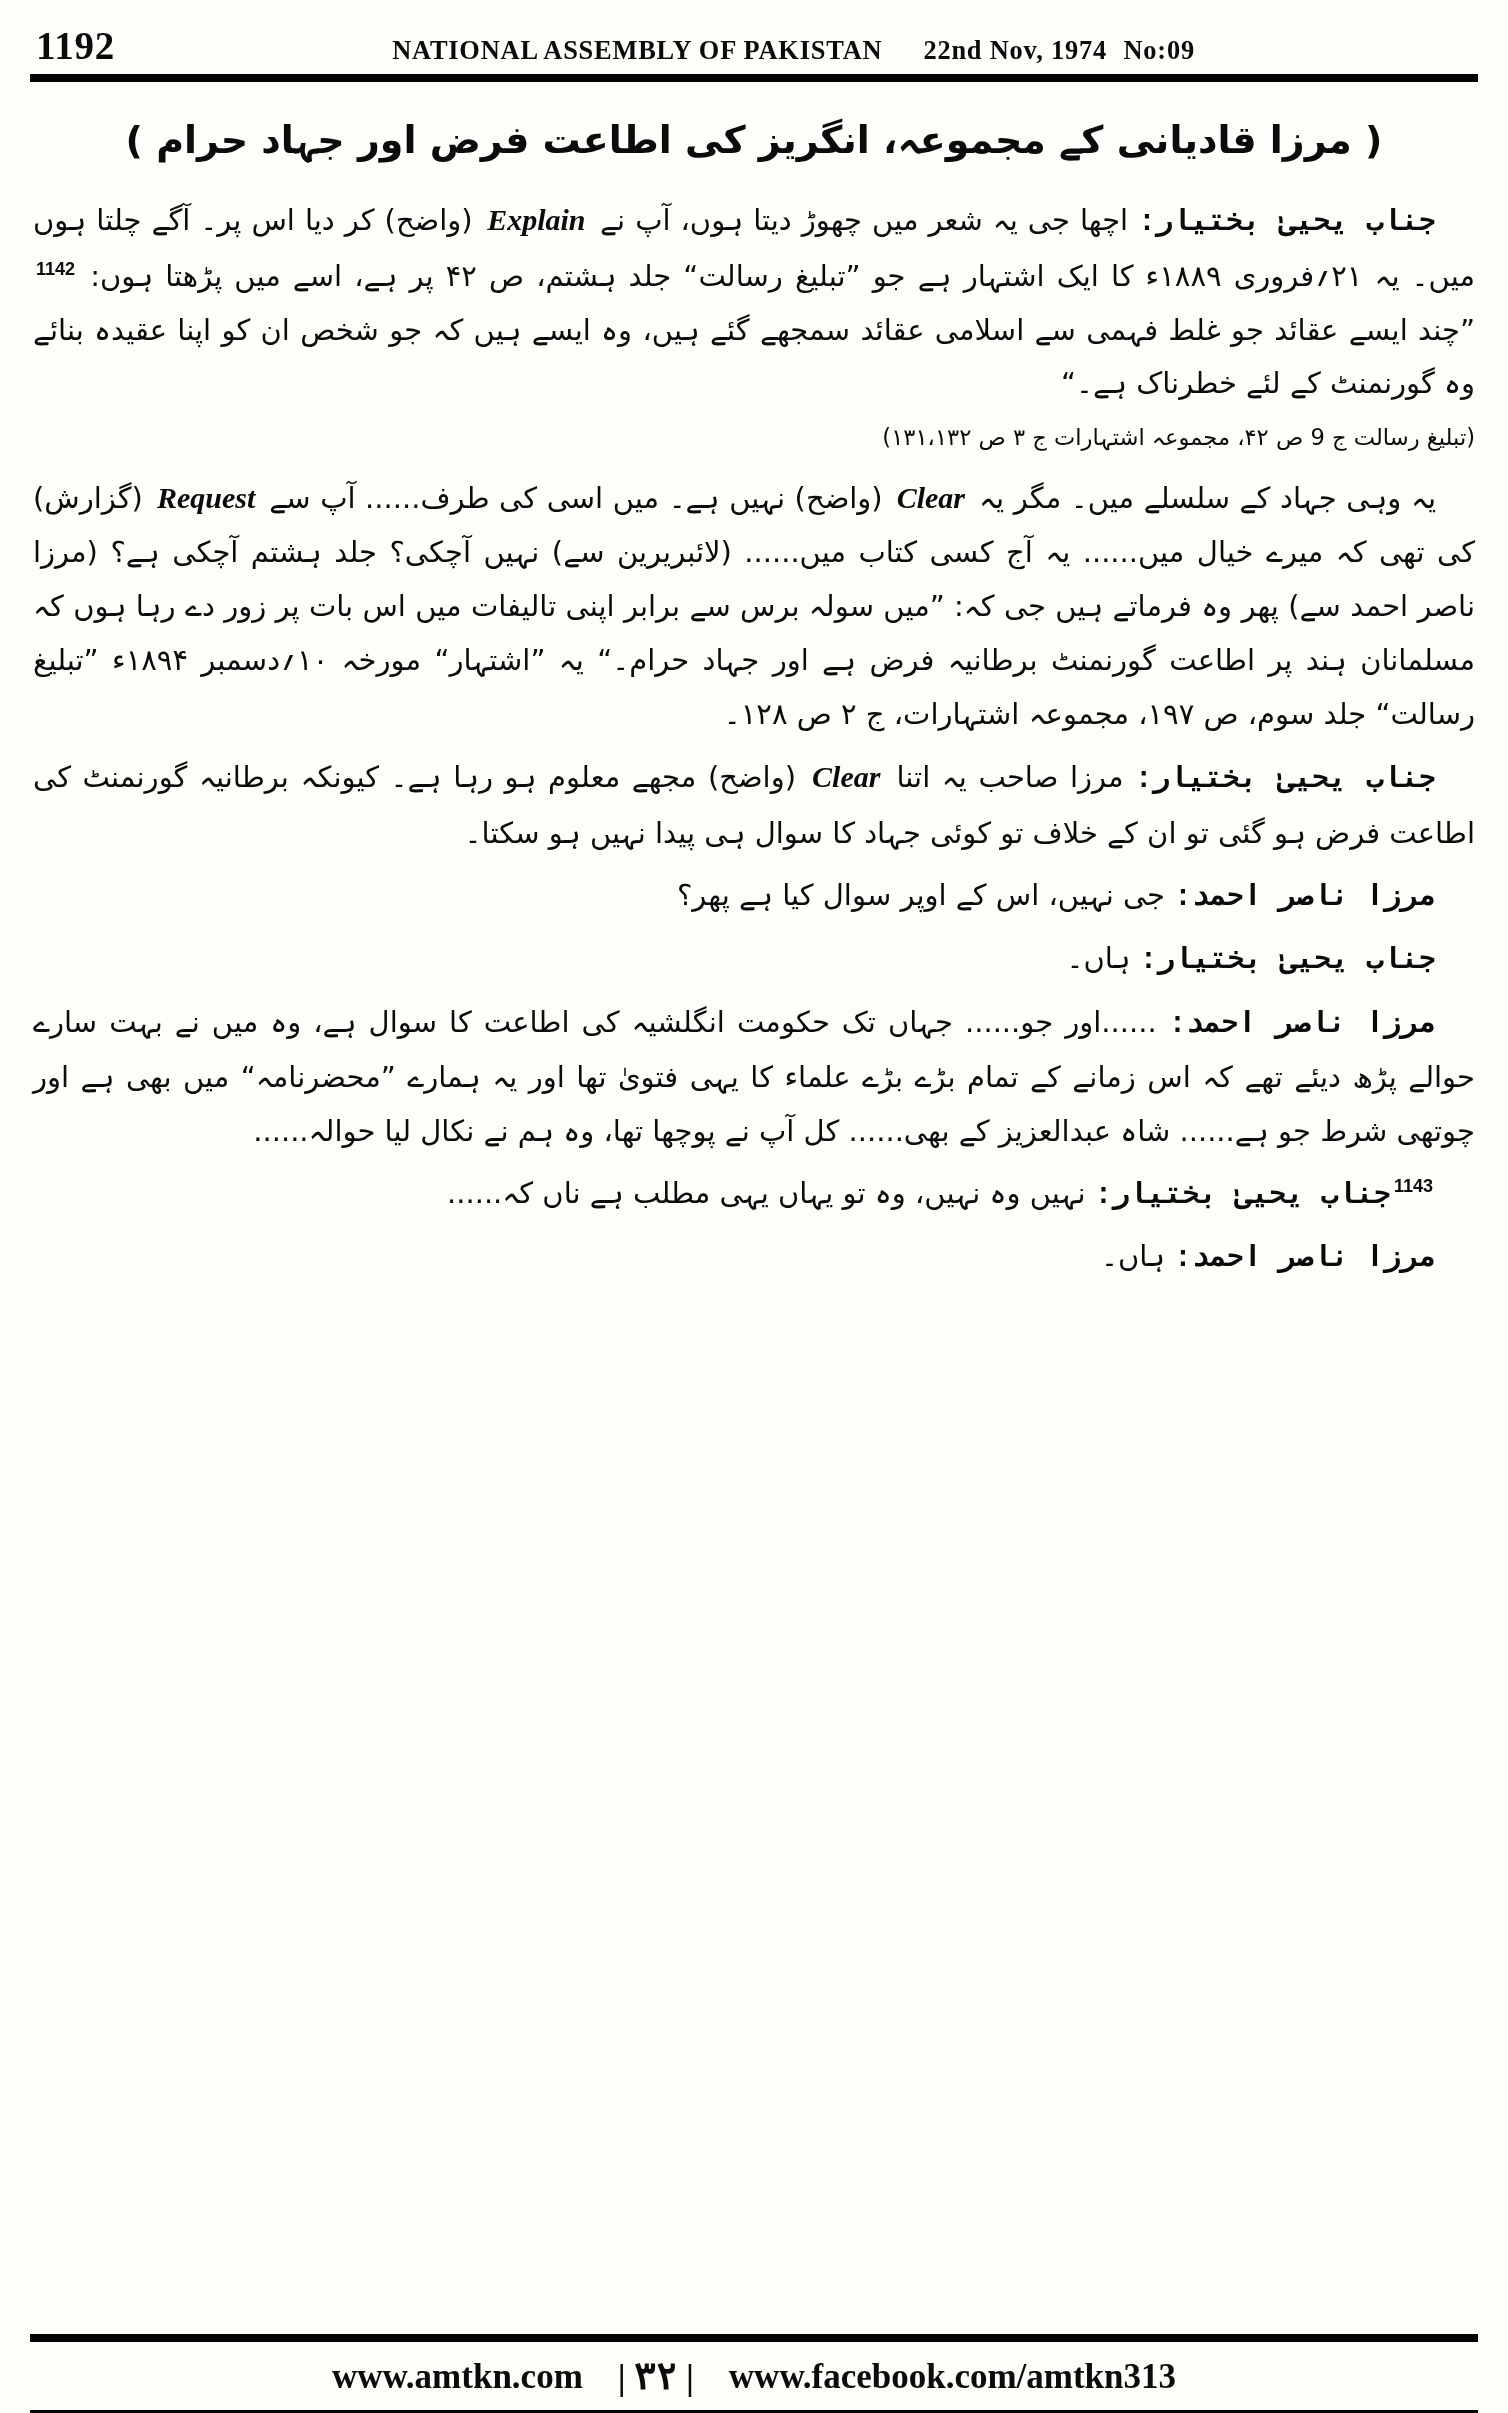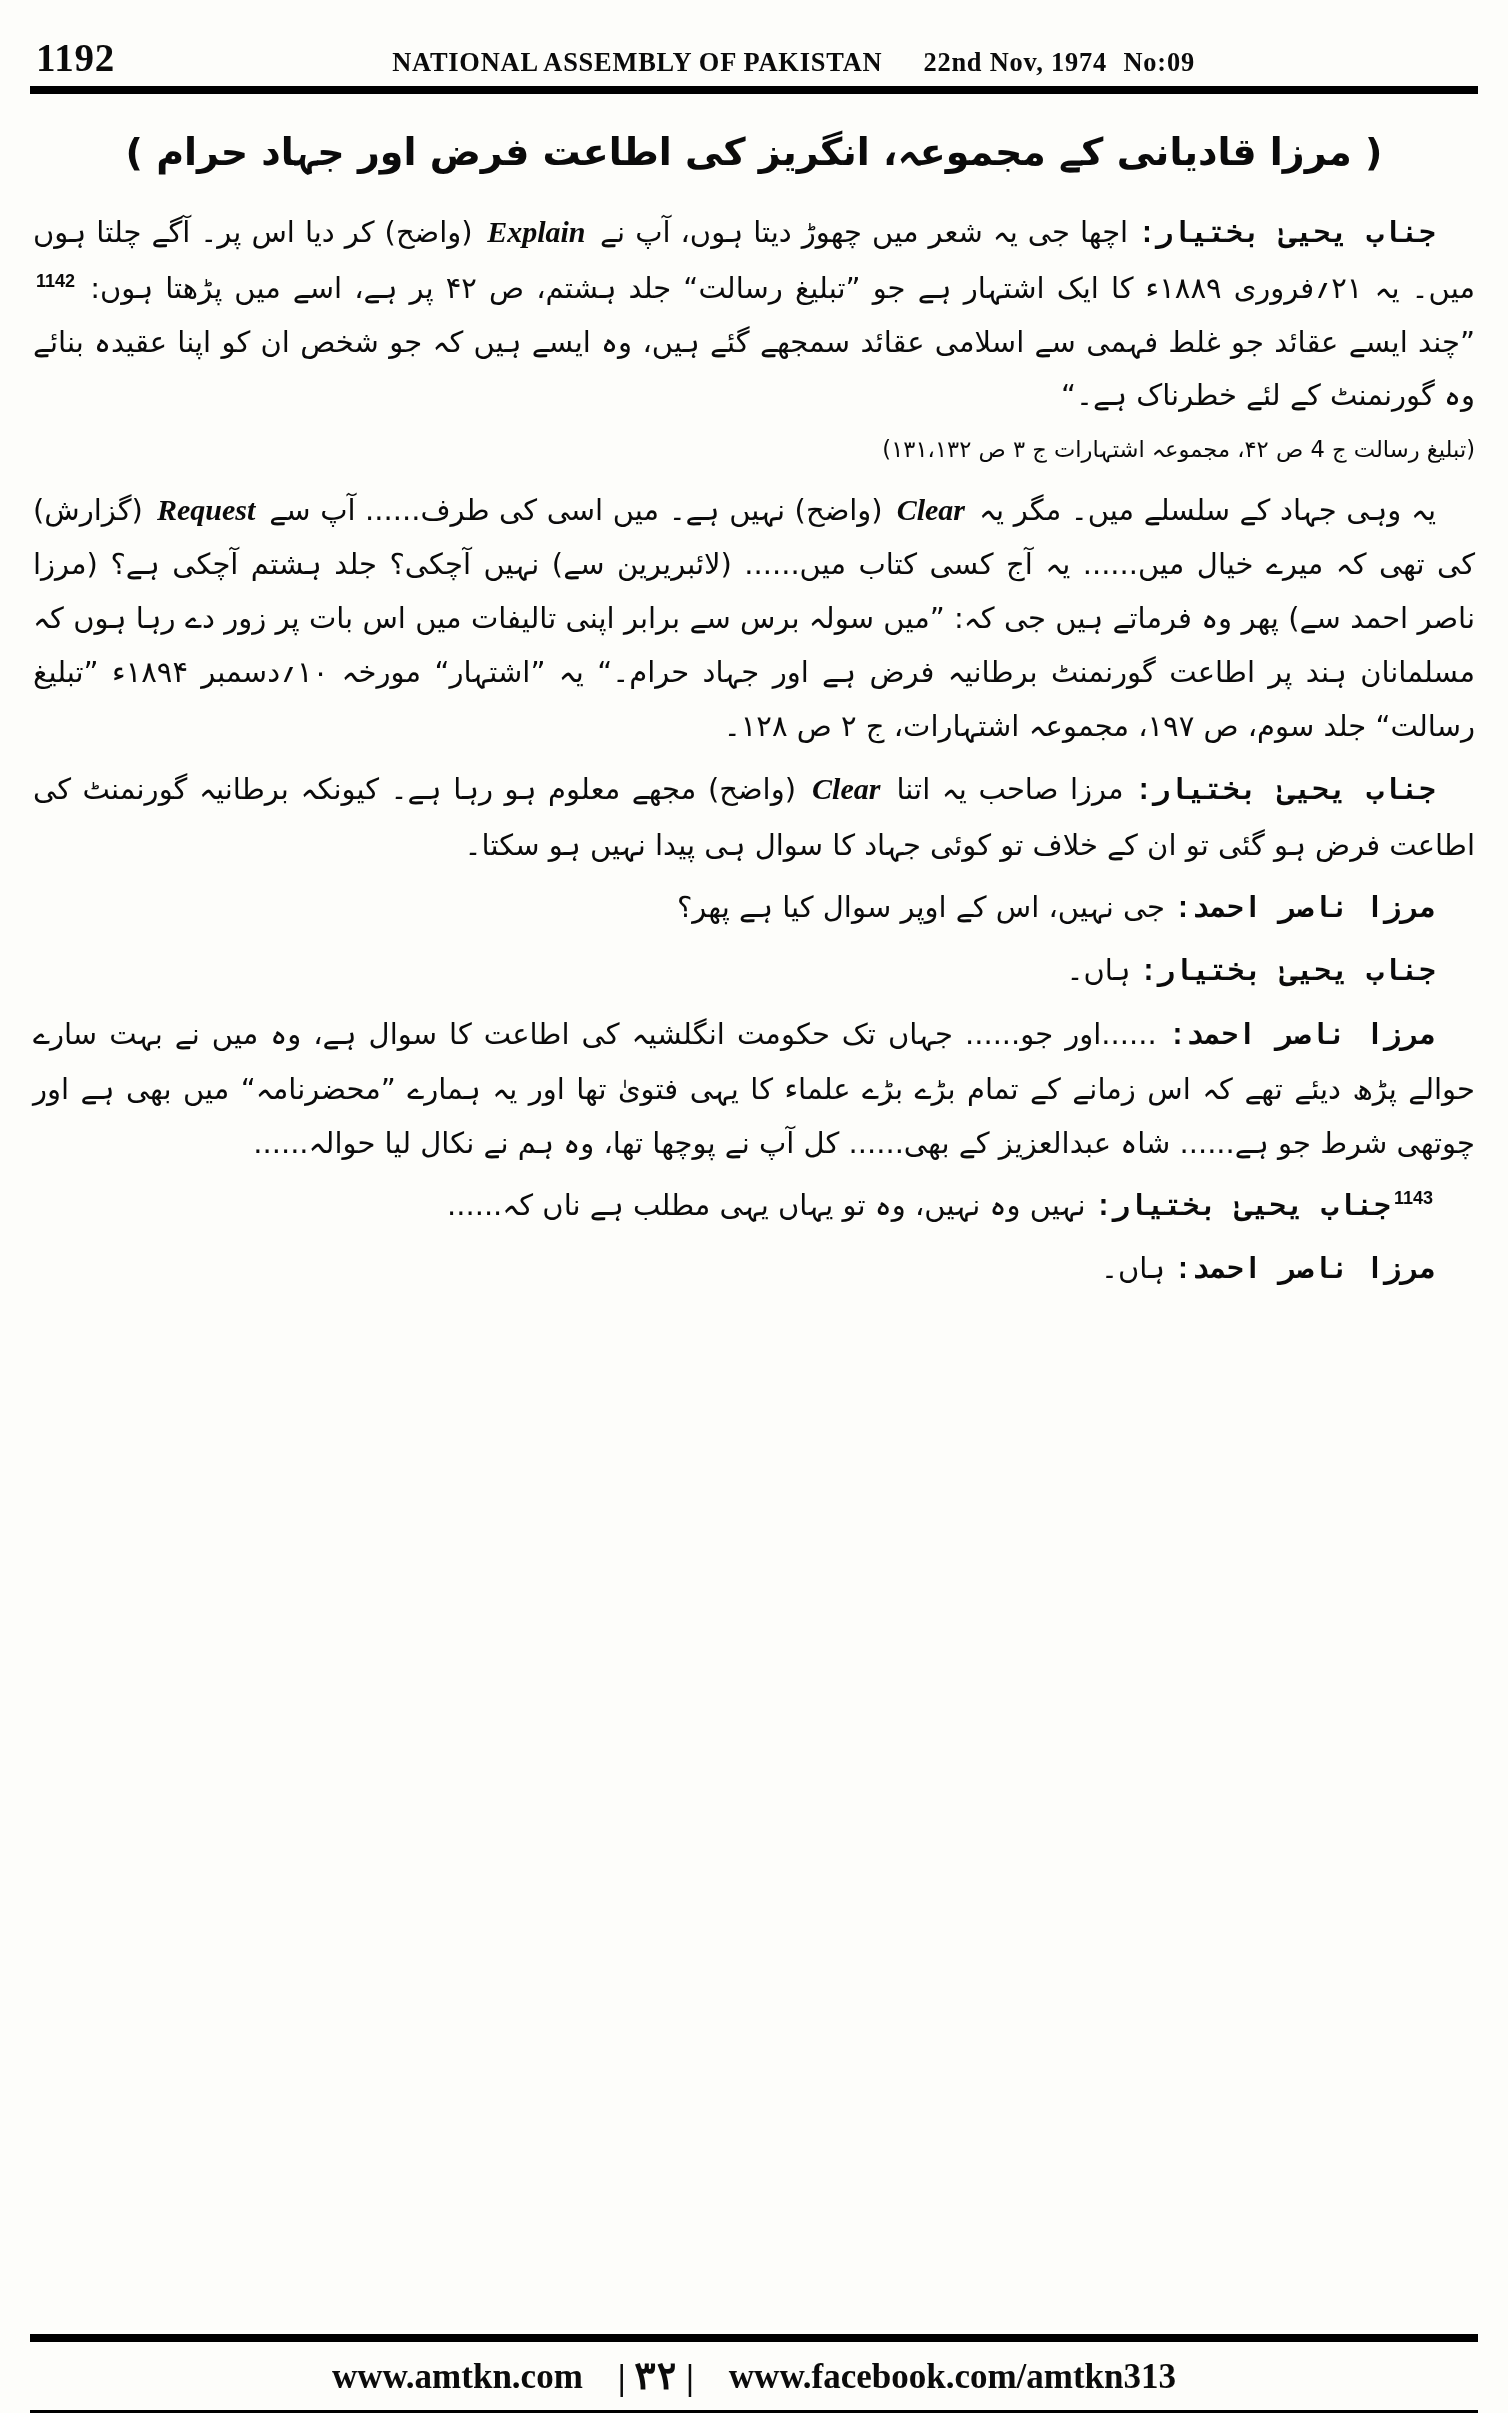--- a/index.html
+++ b/index.html
@@ -14,21 +14,20 @@
     width: 1508px; height: 2413px;
     background: #fdfdfa;
     display: flex; flex-direction: column;
     overflow: hidden;
     box-sizing: border-box;
   }
   
   .header {
     display: flex; align-items: baseline;
     padding: 22.6px 36px 6px 36px;
-    margin-top: 12px;
   }
   .page-num {
     font-family: "Liberation Serif", serif;
     font-weight: bold; font-size: 39px; letter-spacing: 0.8px;
   }
   .header-center {
     flex: 1; text-align: center;
     font-family: "Liberation Serif", serif;
     font-weight: bold; font-size: 26.4px;
     letter-spacing: 0.8px;
@@ -103,21 +102,21 @@
     <div class="header-center">
       <span>NATIONAL ASSEMBLY OF PAKISTAN</span><span class="hdr-sep"></span><span>22nd Nov, 1974</span><span class="hdr-sep2"></span><span>No:09</span>
     </div>
   </header>
 
   <div class="rule-thick"></div>
 
   <main class="body">
       <div class="block heading"><span>( مرزا قادیانی کے مجموعہ، انگریز کی اطاعت فرض اور جہاد حرام )</span></div>
       <div class="block para"><span class="speaker">جناب یحییٰ بختیار:</span><span> اچھا جی یہ شعر میں چھوڑ دیتا ہوں، آپ نے </span><span class="en">Explain</span><span> (واضح) کر دیا اس پر۔ آگے چلتا ہوں میں۔ یہ ۲۱؍فروری ۱۸۸۹ء کا ایک اشتہار ہے جو ”تبلیغ رسالت“ جلد ہشتم، ص ۴۲ پر ہے، اسے میں پڑھتا ہوں: </span><span class="sup">1142</span><span> ”چند ایسے عقائد جو غلط فہمی سے اسلامی عقائد سمجھے گئے ہیں، وہ ایسے ہیں کہ جو شخص ان کو اپنا عقیدہ بنائے وہ گورنمنٹ کے لئے خطرناک ہے۔“</span></div>
-      <div class="block citation"><span>(تبلیغ رسالت ج 4 ص ۴۲، مجموعہ اشتہارات ج ۳ ص ۱۳۱،۱۳۲)</span></div>
+      <div class="block citation"><span>(تبلیغ رسالت ج 9 ص ۴۲، مجموعہ اشتہارات ج ۳ ص ۱۳۱،۱۳۲)</span></div>
       <div class="block para"><span>یہ وہی جہاد کے سلسلے میں۔ مگر یہ </span><span class="en">Clear</span><span> (واضح) نہیں ہے۔ میں اسی کی طرف...... آپ سے </span><span class="en">Request</span><span> (گزارش) کی تھی کہ میرے خیال میں...... یہ آج کسی کتاب میں...... (لائبریرین سے) نہیں آچکی؟ جلد ہشتم آچکی ہے؟ (مرزا ناصر احمد سے) پھر وہ فرماتے ہیں جی کہ: ”میں سولہ برس سے برابر اپنی تالیفات میں اس بات پر زور دے رہا ہوں کہ مسلمانان ہند پر اطاعت گورنمنٹ برطانیہ فرض ہے اور جہاد حرام۔“ یہ ”اشتہار“ مورخہ ۱۰؍دسمبر ۱۸۹۴ء ”تبلیغ رسالت“ جلد سوم، ص ۱۹۷، مجموعہ اشتہارات، ج ۲ ص ۱۲۸۔</span></div>
       <div class="block para"><span class="speaker">جناب یحییٰ بختیار:</span><span> مرزا صاحب یہ اتنا </span><span class="en">Clear</span><span> (واضح) مجھے معلوم ہو رہا ہے۔ کیونکہ برطانیہ گورنمنٹ کی اطاعت فرض ہو گئی تو ان کے خلاف تو کوئی جہاد کا سوال ہی پیدا نہیں ہو سکتا۔</span></div>
       <div class="block para"><span class="speaker">مرزا ناصر احمد:</span><span> جی نہیں، اس کے اوپر سوال کیا ہے پھر؟</span></div>
       <div class="block para"><span class="speaker">جناب یحییٰ بختیار:</span><span> ہاں۔</span></div>
       <div class="block para"><span class="speaker">مرزا ناصر احمد:</span><span> ......اور جو...... جہاں تک حکومت انگلشیہ کی اطاعت کا سوال ہے، وہ میں نے بہت سارے حوالے پڑھ دیئے تھے کہ اس زمانے کے تمام بڑے بڑے علماء کا یہی فتویٰ تھا اور یہ ہمارے ”محضرنامہ“ میں بھی ہے اور چوتھی شرط جو ہے...... شاہ عبدالعزیز کے بھی...... کل آپ نے پوچھا تھا، وہ ہم نے نکال لیا حوالہ......</span></div>
       <div class="block para"><span class="sup">1143</span><span class="speaker">جناب یحییٰ بختیار:</span><span> نہیں وہ نہیں، وہ تو یہاں یہی مطلب ہے ناں کہ......</span></div>
       <div class="block para"><span class="speaker">مرزا ناصر احمد:</span><span> ہاں۔</span></div>
     </main>
 
   <div class="rule-thick"></div>

